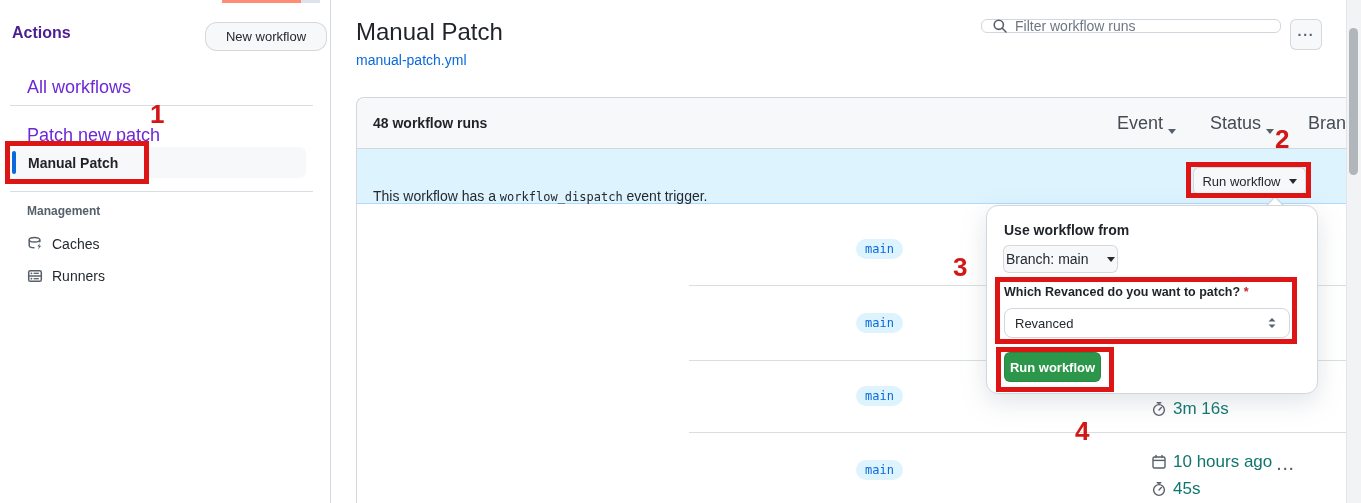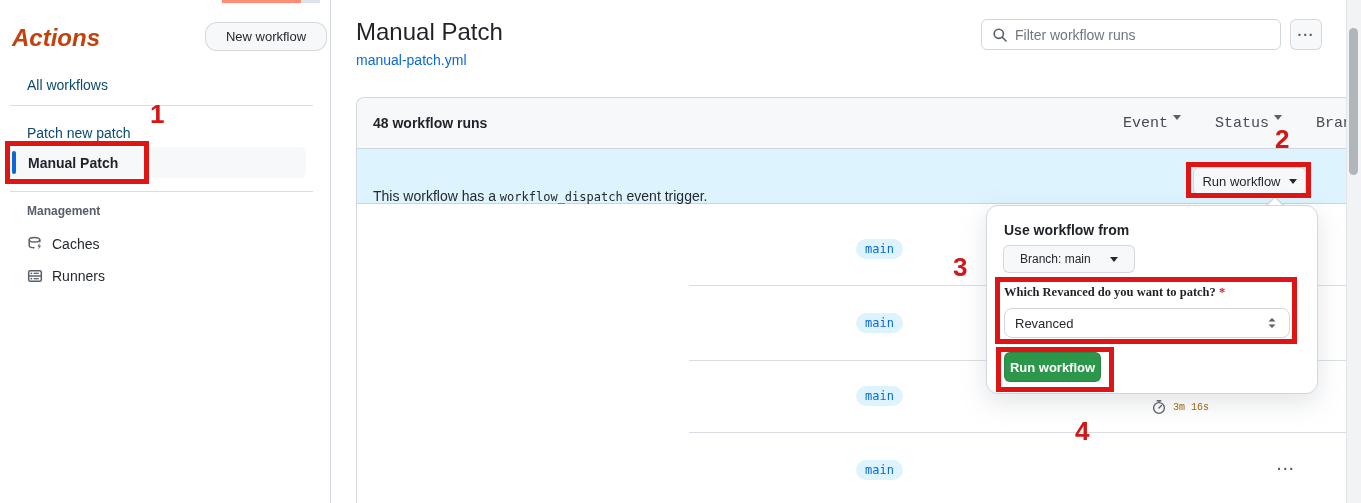--- a/index.html
+++ b/index.html
@@ -7,91 +7,91 @@
   body { font-family:"Liberation Sans", sans-serif; color:#24292f; }
   #screen { position:relative; width:1361px; height:503px; overflow:hidden; background:#fff; }
   .abs { position:absolute; }
 
   
   .topbar-red { left:222px; top:0; width:79px; height:3px; background:#ff8d76; }
   .topbar-gray { left:301px; top:0; width:19px; height:3px; background:#dce3ec; }
 
   
   .sidebar-border { left:330px; top:0; width:1px; height:503px; background:#d0d7de; }
-  .actions-title { left:12px; top:24px; font-size:24px; font-weight:700; color:#c2410c;font-style:italic; }
+  .actions-title { left:12px; top:24px; font-size:16px; font-weight:700; color:#4c1d95; }
   .btn { display:inline-flex; align-items:center; justify-content:center;
          background:#f6f8fa; border:1px solid rgba(31,35,40,0.15); border-radius:6px;
          font-size:13px; color:#24292f; cursor:pointer; font-family:inherit; }
   .new-workflow { left:205px; top:22px; width:122px; height:29px;border-radius:12px; }
-  .side-item { font-size:14px; color:#0c4a6e; cursor:pointer; }
+  .side-item { font-size:18px; color:#6d28d9; cursor:pointer; }
   .side-all { left:27px; top:77px; }
   .side-divider { left:10px; width:303px; height:1px; background:#d8dee4; }
   .side-check { left:27px; top:125px; }
   .side-selected { left:12px; top:147px; width:294px; height:31px; background:#f6f8fa;
                    border-radius:6px; display:flex; align-items:center; cursor:pointer; }
   .side-selected .marker { position:absolute; left:0; top:4px; width:4px; height:23px;
                            background:#0969da; border-radius:3px; }
   .side-selected .lbl { margin-left:16px; font-size:14px; font-weight:700; color:#1f2328; }
   .mgmt-label { left:27px; top:204px; font-size:12px; font-weight:700; color:#57606a; }
   .mgmt-item { display:flex; align-items:center; gap:9px; font-size:14px; color:#24292f; cursor:pointer; }
   .mgmt-caches { left:27px; top:236px; }
   .mgmt-runners { left:27px; top:268px; }
   .icon16 { width:16px; height:16px; display:inline-block; flex:none; }
 
   
   .page-title { left:356px; top:18px; font-size:24px; font-weight:500; color:#1f2328; }
   .yml-link { left:356px; top:52px; font-size:14px; color:#0969da; cursor:pointer; }
-  .search-box { left:981px; top:19px; width:300px; height:31px; border:1px solid #d0d7de;
+  .search-box { left:981px; top:19px; width:300px; height:14px; border:1px solid #d0d7de;
                 border-radius:6px; background:#fff; display:flex; align-items:center; padding:0 10px; gap:7px; }
   .search-box input { border:none; outline:none; flex:1; font-size:14px; color:#24292f;
                       font-family:inherit; background:transparent; }
   .search-box input::placeholder { color:#6e7781; }
   .kebab-btn { left:1290px; top:19px; width:32px; height:31px; font-size:14px; letter-spacing:1px;
                color:#57606a; font-weight:700; }
 
   
   .runs-box { left:356px; top:97px; width:1136px; height:406px; border:1px solid #d0d7de;
               border-bottom:none; border-radius:8px 8px 0 0; background:#fff; overflow:hidden; }
   .runs-header { position:absolute; left:0; top:0; right:0; height:51px; background:#f6f8fa;
                  border-bottom:1px solid #d0d7de; border-radius:8px 8px 0 0;
                  display:flex; align-items:center; padding:0 16px; }
   .runs-count { font-size:14px; font-weight:700; color:#1f2328; }
   .filters { margin-left:auto; display:flex; gap:34px; }
-  .filter { display:flex; align-items:flex-start; gap:5px; font-size:15px; color:#454c54; cursor:pointer;font-family:Liberation Mono, monospace; }
+  .filter { display:flex; align-items:flex-end; gap:5px; font-size:18px; color:#454c54; cursor:pointer; }
   .caret { width:0; height:0; border-left:4px solid transparent; border-right:4px solid transparent;
            border-top:5px solid #57606a; display:inline-block; }
   .caret.dark { border-top-color:#24292f; }
 
   .banner { position:absolute; left:0; top:51px; right:0; height:55px; background:#ddf4ff;
             border-bottom:1px solid rgba(84,174,255,0.35); display:flex; align-items:center; padding:0 16px; }
   .banner-text { font-size:14px; color:#24292f;margin-top:40px; }
   .banner-code { font-family:"DejaVu Sans Mono","Liberation Mono",monospace; font-size:12px; color:#24292f; }
   .run-workflow-banner { position:absolute; left:836px; top:69px; width:113px; height:28px; gap:8px; }
 
   .row-sep { position:absolute; left:332px; right:0; height:1px; background:#d8dee4; }
   .run-row { position:absolute; left:0; right:0; cursor:pointer; }
   .branch-badge { position:absolute; left:499px; height:20px; padding:0 9px; display:inline-flex;
                   align-items:center; background:#ddf4ff; color:#0969da; border-radius:10px;
                   font-family:"DejaVu Sans Mono","Liberation Mono",monospace; font-size:12px; cursor:pointer; }
-  .meta { position:absolute; left:794px; font-size:10px; color:#a16207; display:flex;
-          flex-direction:column; gap:7px;font-family:Liberation Mono, monospace; }
+  .meta { position:absolute; left:794px; font-size:17px; color:#0f766e; display:flex;
+          flex-direction:column; gap:7px; }
   .meta-line { display:flex; align-items:center; gap:6px; }
   .row-kebab { position:absolute; left:920px; font-size:14px; letter-spacing:1.5px; color:#57606a;
                font-weight:700; cursor:pointer; }
 
   
   .dialog-caret-outer { left:1266px; top:196px; width:0; height:0; z-index:6;
     border-left:9px solid transparent; border-right:9px solid transparent; border-bottom:9px solid #d0d7de; }
   .dialog-caret-inner { left:1268px; top:198px; width:0; height:0; z-index:7;
     border-left:7px solid transparent; border-right:7px solid transparent; border-bottom:7px solid #fff; }
   .dialog { left:986px; top:205px; width:332px; height:189px; background:#fff; z-index:5;
             border:1px solid #d0d7de; border-radius:12px; box-shadow:0 8px 24px rgba(140,149,159,0.25); }
   .dialog-heading { position:absolute; left:17px; top:16px; font-size:14px; font-weight:700; color:#1f2328; }
-  .branch-btn { position:absolute; left:16px; top:39px; height:28px; padding:0 16px; gap:19px; font-size:12px; }
-  .input-label { position:absolute; left:17px; top:79px; font-family:Liberation Serif, serif;
+  .branch-btn { position:absolute; left:16px; top:39px; height:28px; padding:0 2px; gap:19px; font-size:14px; }
+  .input-label { position:absolute; left:17px; top:79px; font-family:Liberation Sans, sans-serif;
                  font-size:12.5px; font-weight:700; color:#1f2328; white-space:nowrap; }
   .req { color:#cf222e; }
   .dialog-select { position:absolute; left:17px; top:102px; width:286px; height:30px;
                    border:1px solid #d0d7de; border-radius:8px; background:#fff;
                    display:flex; align-items:center; padding:0 10px; font-size:13px; color:#24292f; cursor:pointer; }
   .dialog-select .val { flex:1; }
   .green-btn { position:absolute; left:17px; top:146px; width:97px; height:30px; background:#2c974b;
                border:1px solid rgba(27,31,36,0.15); border-radius:6px; color:#fff; font-size:13px;
                font-weight:700; display:flex; align-items:center; justify-content:center; cursor:pointer; }
 
@@ -226,20 +226,40 @@
         <svg class="icon16" viewBox="0 0 16 16">
           <circle cx="8" cy="9" r="5.4" fill="none" stroke="#57606a" stroke-width="1.4"></circle>
           <line x1="8" y1="9" x2="10.4" y2="6.6" stroke="#57606a" stroke-width="1.4" stroke-linecap="round"></line>
           <line x1="6.2" y1="1.8" x2="9.8" y2="1.8" stroke="#57606a" stroke-width="1.4" stroke-linecap="round"></line>
           <line x1="8" y1="1.8" x2="8" y2="3.4" stroke="#57606a" stroke-width="1.4"></line>
         </svg>
         <span>3m 16s</span>
       </span>
     </div>
 
+    <div class="meta" style="top:354px;">
+      <span class="meta-line">
+        <svg class="icon16" viewBox="0 0 16 16">
+          <rect x="2" y="3" width="12" height="11" rx="1.5" fill="none" stroke="#57606a" stroke-width="1.4"></rect>
+          <line x1="2" y1="6.4" x2="14" y2="6.4" stroke="#57606a" stroke-width="1.4"></line>
+          <line x1="5" y1="1.5" x2="5" y2="3.6" stroke="#57606a" stroke-width="1.4" stroke-linecap="round"></line>
+          <line x1="11" y1="1.5" x2="11" y2="3.6" stroke="#57606a" stroke-width="1.4" stroke-linecap="round"></line>
+        </svg>
+        <span>10 hours ago</span>
+      </span>
+      <span class="meta-line">
+        <svg class="icon16" viewBox="0 0 16 16">
+          <circle cx="8" cy="9" r="5.4" fill="none" stroke="#57606a" stroke-width="1.4"></circle>
+          <line x1="8" y1="9" x2="10.4" y2="6.6" stroke="#57606a" stroke-width="1.4" stroke-linecap="round"></line>
+          <line x1="6.2" y1="1.8" x2="9.8" y2="1.8" stroke="#57606a" stroke-width="1.4" stroke-linecap="round"></line>
+          <line x1="8" y1="1.8" x2="8" y2="3.4" stroke="#57606a" stroke-width="1.4"></line>
+        </svg>
+        <span>45s</span>
+      </span>
+    </div>
 
     <span class="row-kebab" style="top:363px;">···</span>
   </div>
 
   <div class="abs dialog-caret-outer"></div>
   <div class="abs dialog-caret-inner"></div>
 
   <div class="abs dialog">
     <div class="dialog-heading">Use workflow from</div>
 

